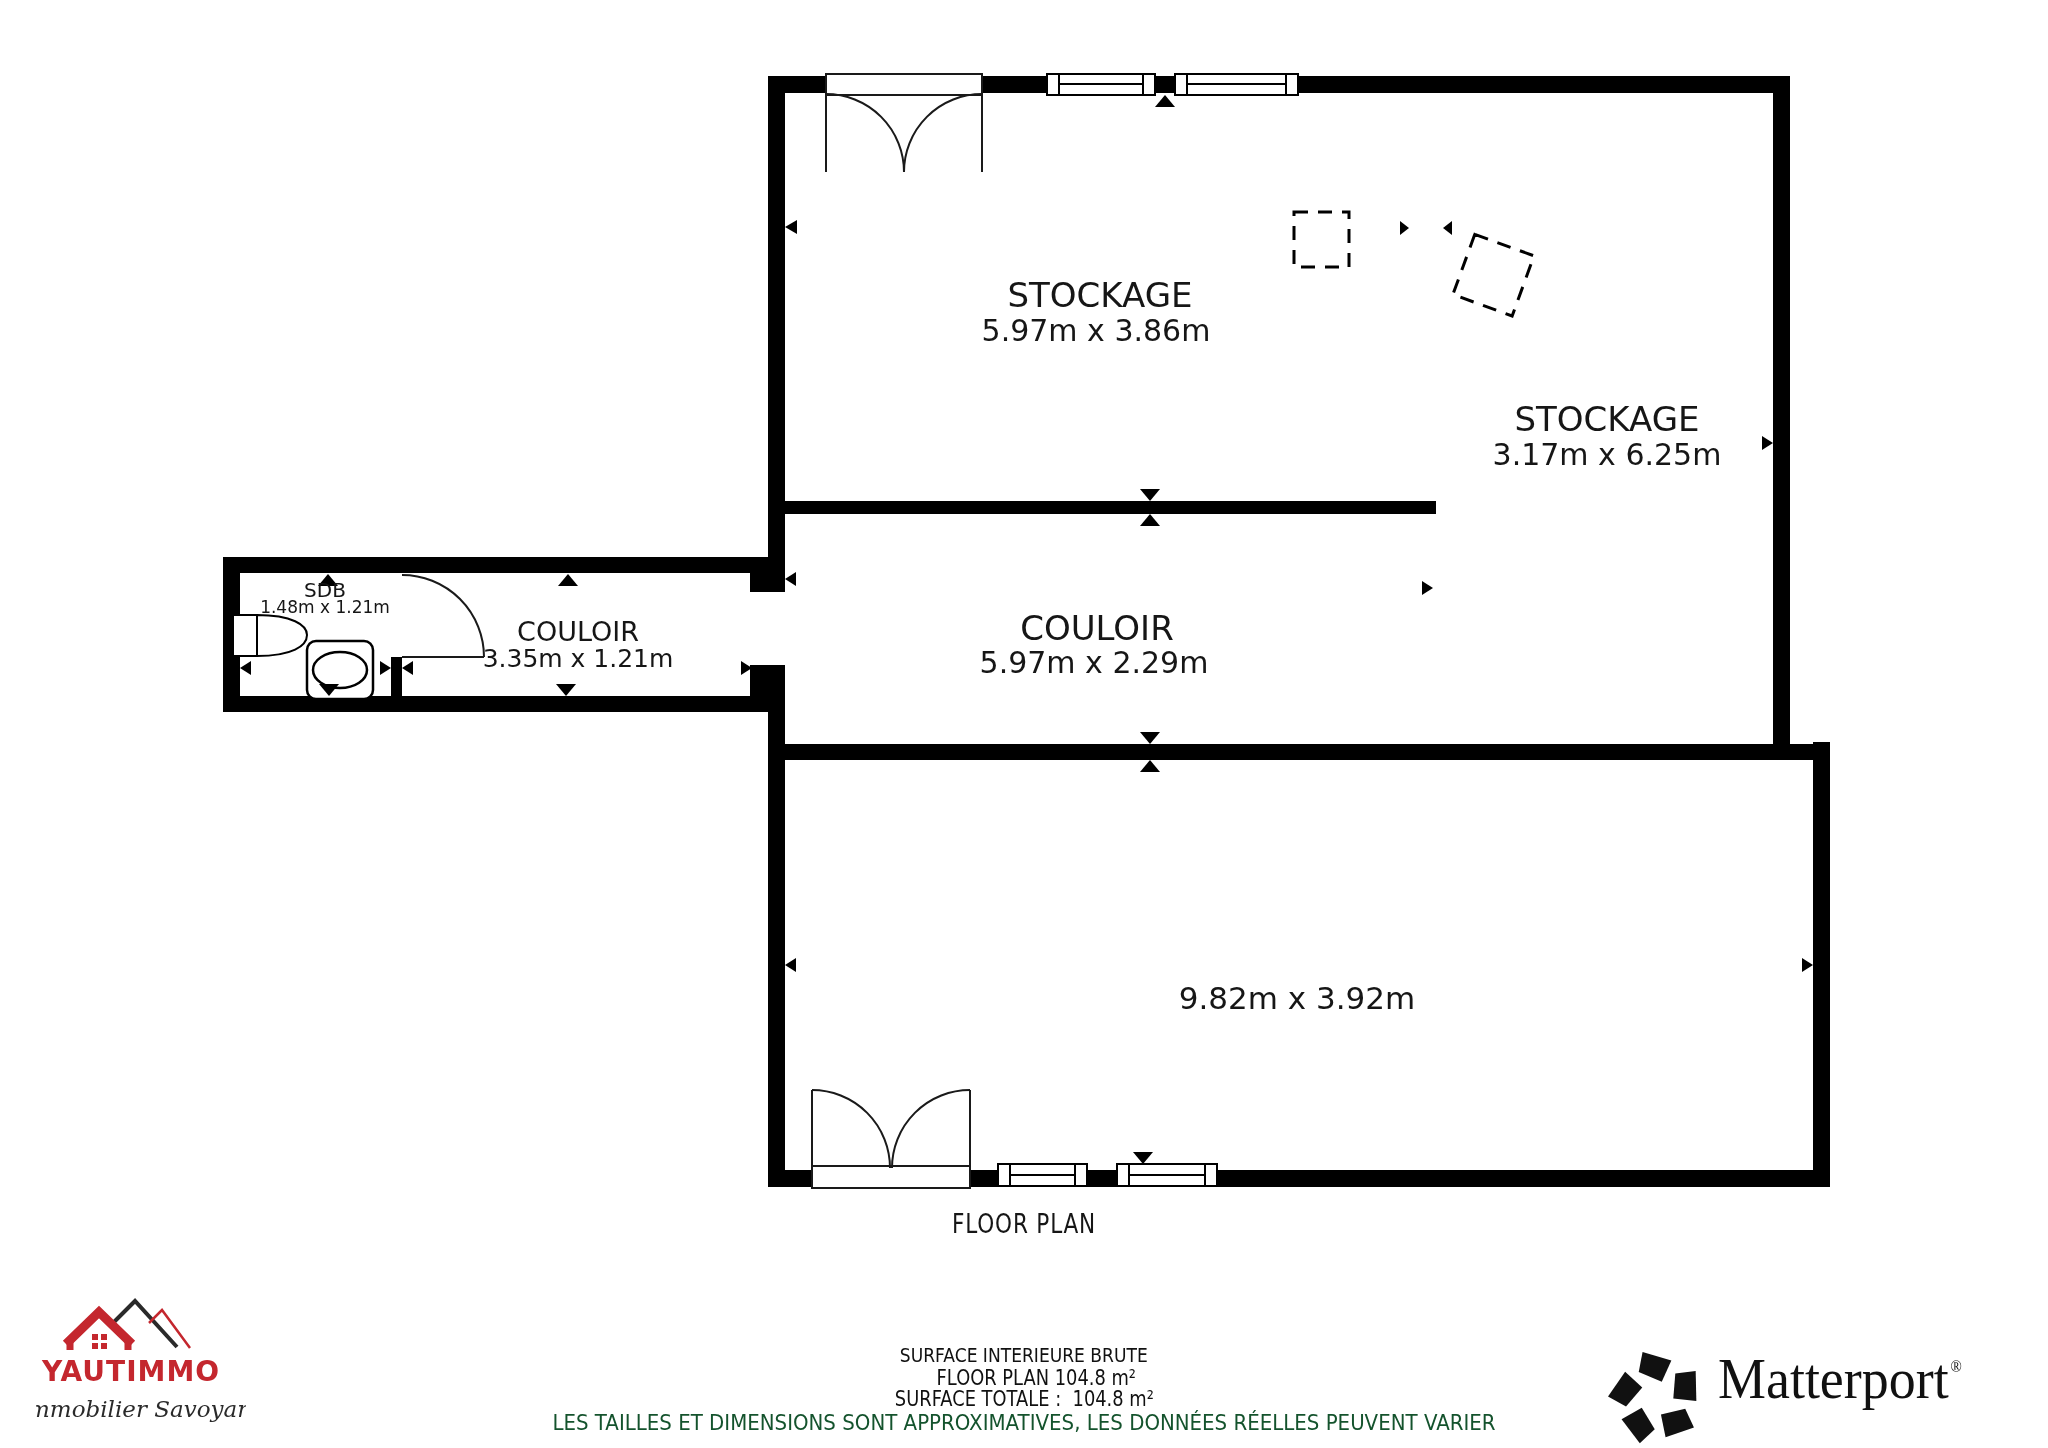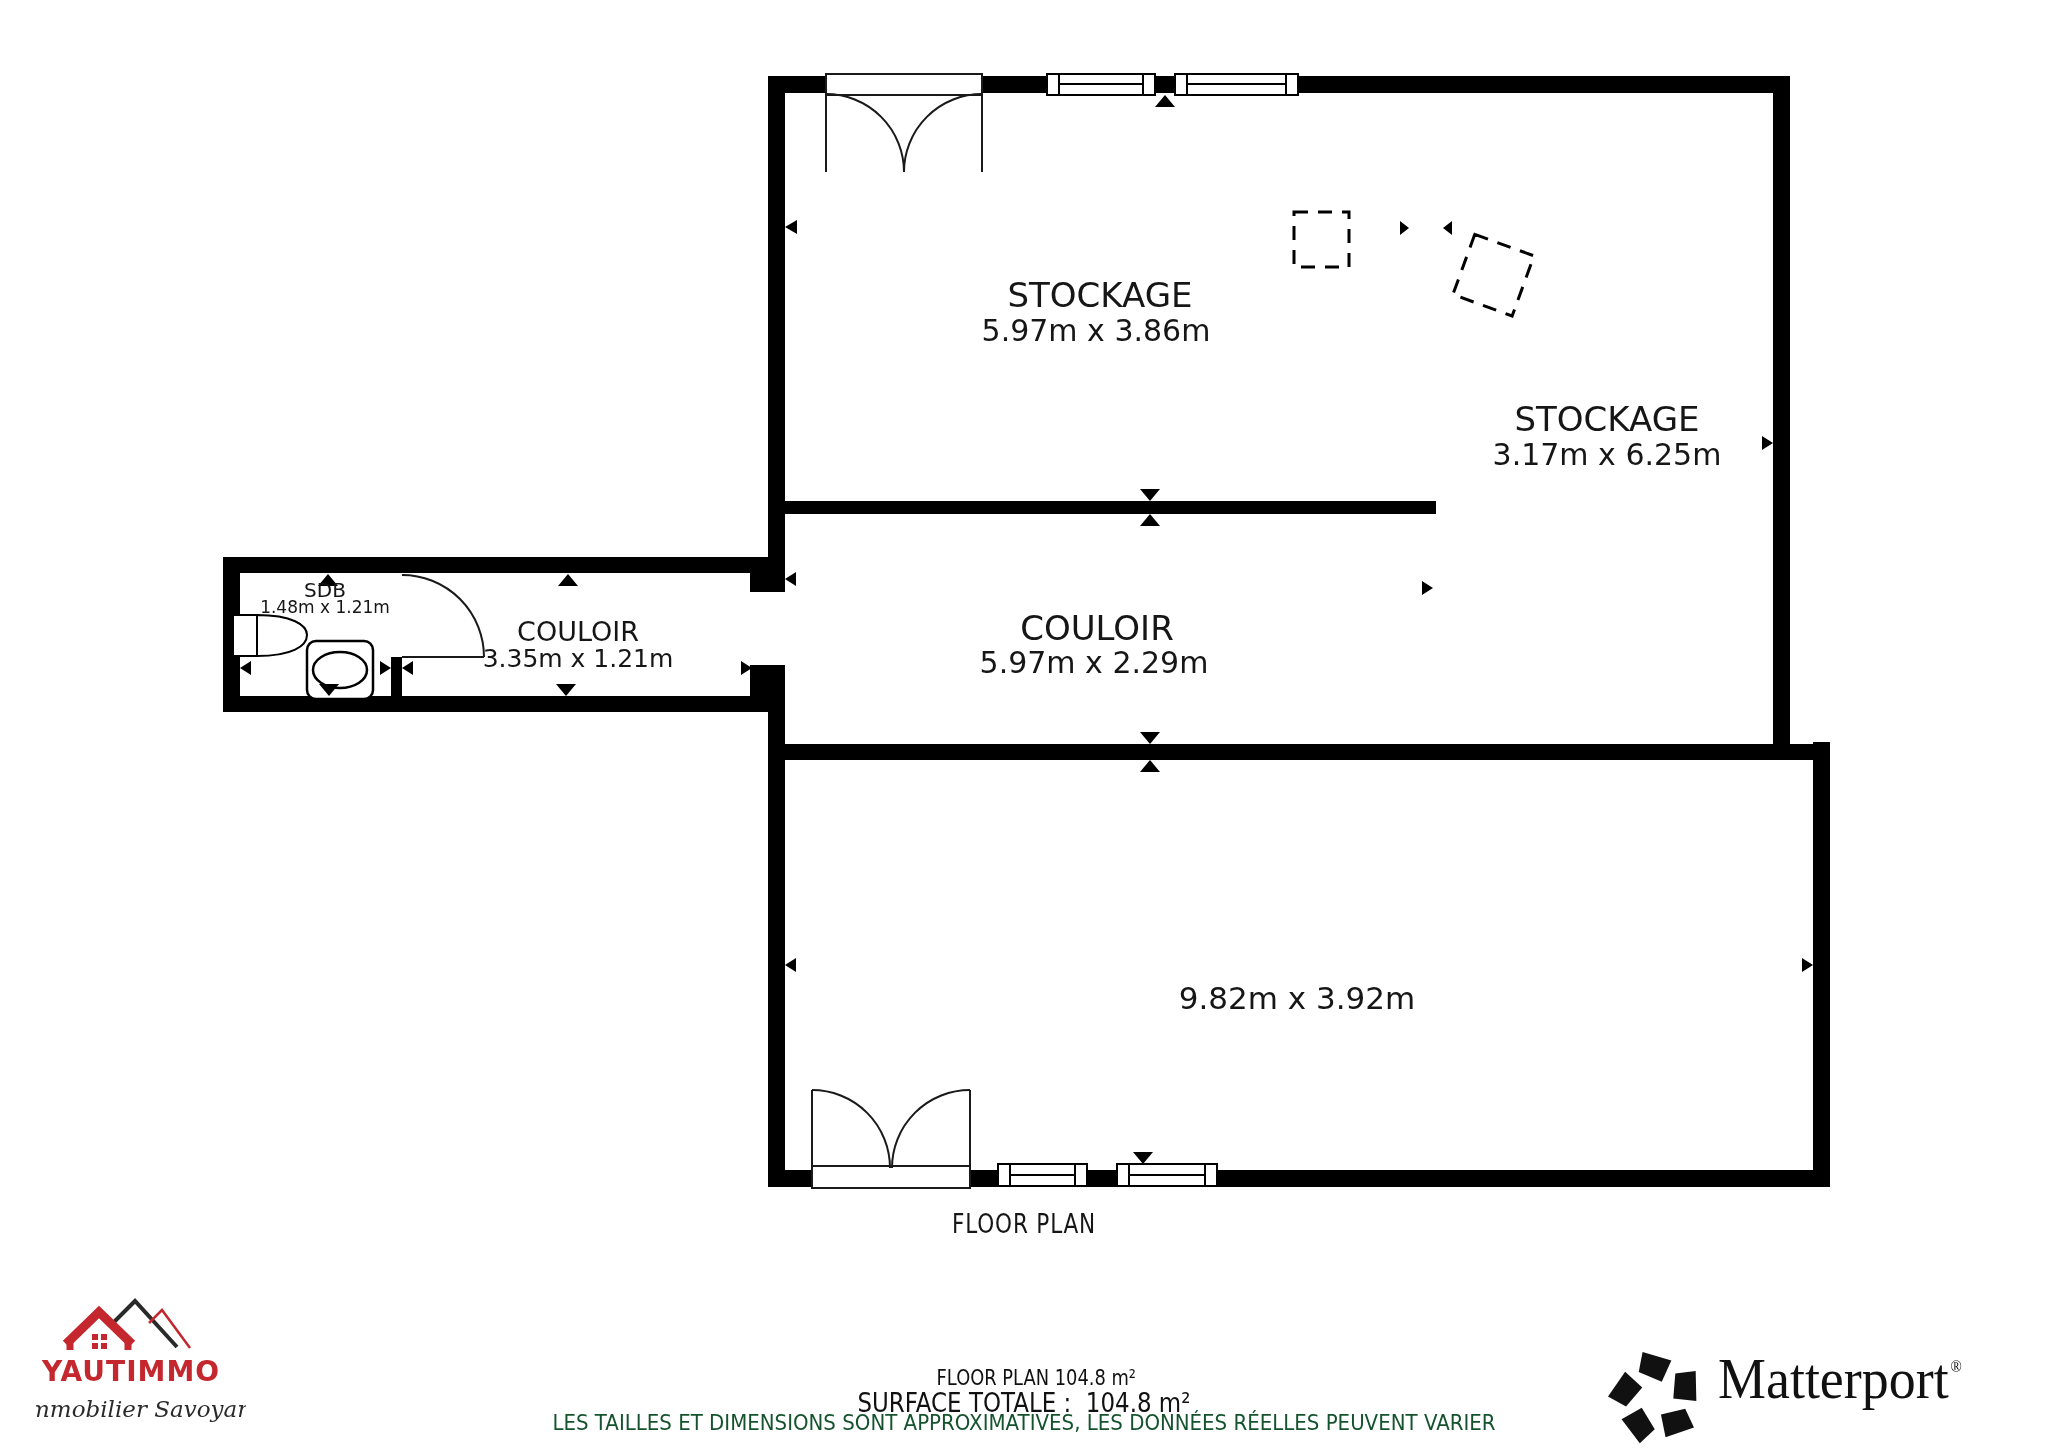--- a/index.html
+++ b/index.html
@@ -9,21 +9,21 @@
   .room-name{font-family:"DejaVu Sans",sans-serif;fill:#161616;}
   .room-dims{font-family:"DejaVu Sans",sans-serif;fill:#161616;}
   .abs{position:absolute;}
   .center-line{width:100%;text-align:center;color:#111;}
   .narrow{display:inline-block;transform:scaleX(0.85);transform-origin:50% 50%;white-space:pre;}
   .narrow-wide{display:inline-block;transform:scaleX(0.9);transform-origin:50% 50%;white-space:pre;}
   #floor-plan-title{top:1208px;font-size:27px;letter-spacing:1px;color:#161616;}
   #floor-plan-title .narrow{transform:scaleX(0.8);}
   #footer-line1{top:1344px;font-size:19px;}
   #footer-line2{top:1366px;font-size:21px;padding-left:12px;}
-  #footer-line3{top:1387px;font-size:27px;}
+  #footer-line3{top:1387px;font-size:21px;}
   #footer-line4{top:1410px;font-size:22px;color:#14532d;}
   #yautimmo-logo{left:36px;top:1286px;}
   #matterport-logo{left:1608px;top:1350px;display:flex;align-items:flex-start;}
   #matterport-word{font-family:"Liberation Serif","DejaVu Serif",serif;font-size:58px;color:#111;
                    display:inline-block;transform:scaleX(0.93);transform-origin:left center;
                    margin-left:14px;line-height:1;}
   #matterport-reg{font-family:"Liberation Serif","DejaVu Serif",serif;font-size:16px;color:#111;
                   vertical-align:26px;margin-left:2px;}
   .yau-word{font-family:"DejaVu Sans",sans-serif;font-weight:bold;letter-spacing:1px;}
   .yau-tagline{font-family:"DejaVu Serif",serif;font-style:italic;}
@@ -171,20 +171,23 @@
       <text class="room-dims" x="325" y="613" font-size="17">1.48m x 1.21m</text>
 
       <text class="room-dims" x="1297" y="1009" font-size="31">9.82m x 3.92m</text>
     </g>
   </svg>
 
   <div id="floor-plan-title" class="abs center-line">
     <span class="narrow">FLOOR PLAN</span>
   </div>
 
+  <div id="footer-line1" class="abs center-line">
+    <span class="narrow-wide">SURFACE INTERIEURE BRUTE</span>
+  </div>
   <div id="footer-line2" class="abs center-line">
     <span class="narrow">FLOOR PLAN 104.8 m²</span>
   </div>
   <div id="footer-line3" class="abs center-line">
     <span class="narrow">SURFACE TOTALE :  104.8 m²</span>
   </div>
   <div id="footer-line4" class="abs center-line">
     <span class="narrow-wide">LES TAILLES ET DIMENSIONS SONT APPROXIMATIVES, LES DONNÉES RÉELLES PEUVENT VARIER</span>
   </div>
 

